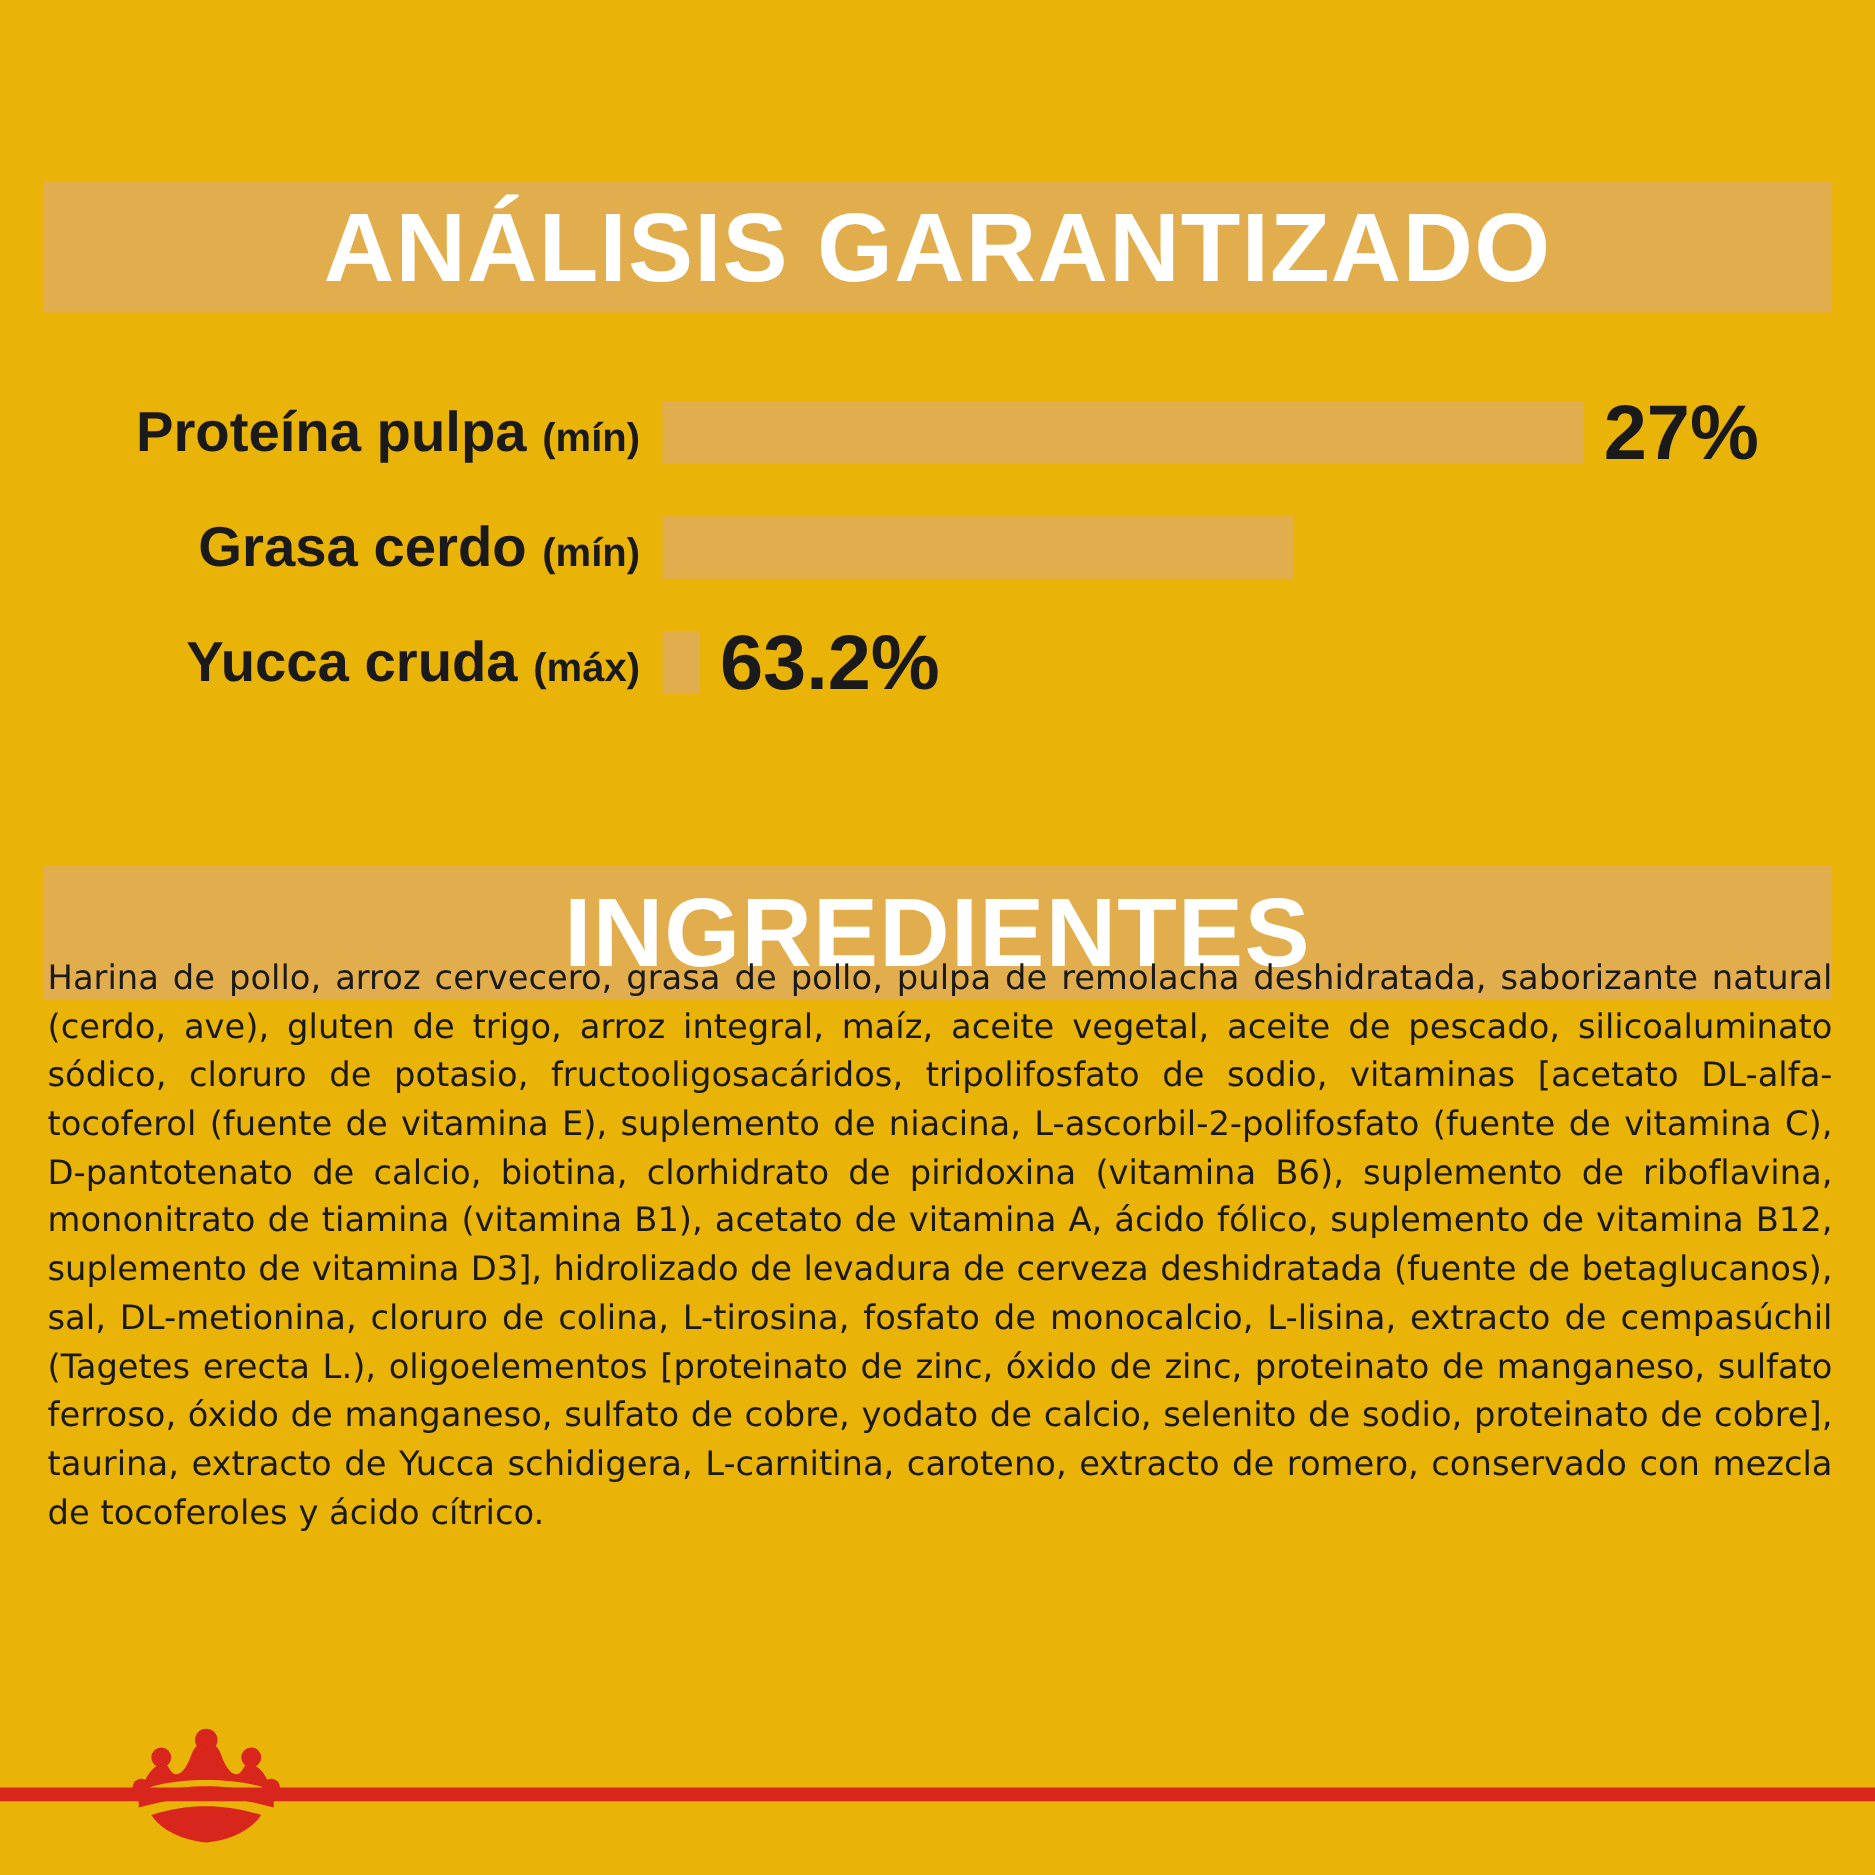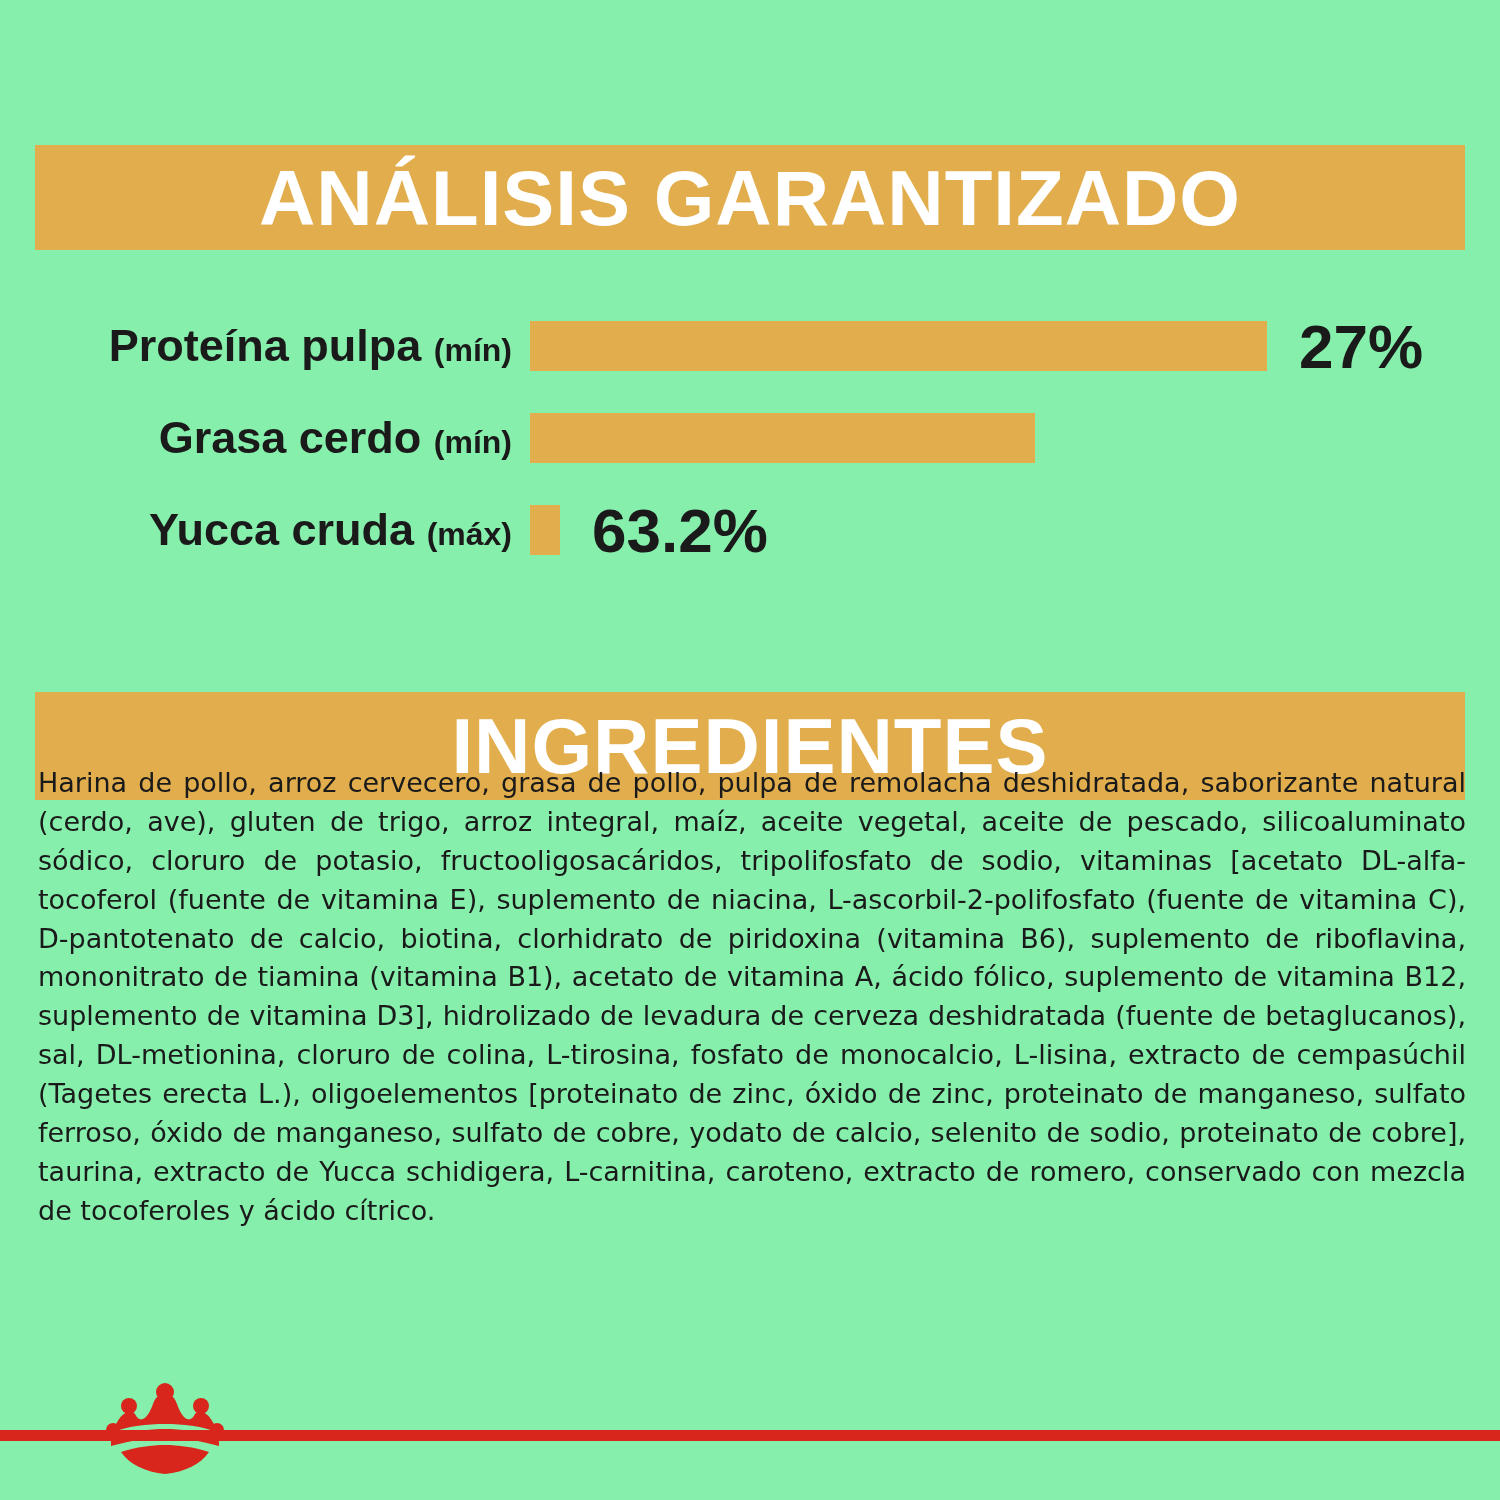--- a/index.html
+++ b/index.html
@@ -8,21 +8,21 @@
     width: 1500px;
     height: 1500px;
     background: #ffffff;
     font-family: "Liberation Sans", sans-serif;
   }
 
   .page {
     position: relative;
     width: 1500px;
     height: 1500px;
-    background: #86efac;
+    background: #eab308;
     overflow: hidden;
   }
 
   
   .banner {
     position: absolute;
     left: 35px;
     width: 1430px;
     background: #e2ae4d;
     display: flex;
@@ -69,21 +69,21 @@
     font-weight: bold;
   }
   .bar {
     height: 50px;
     background: #e2ae4d;
   }
   .aval {
     color: #1a1a1a;
     font-weight: bold;
     font-size: 62px;
-    padding-left: 32px;
+    padding-left: 16px;
     white-space: nowrap;
   }
 
   
   .ingredients {
     position: absolute;
     top: 764px;
     left: 38px;
     width: 1428px;
     font-size: 27px;

